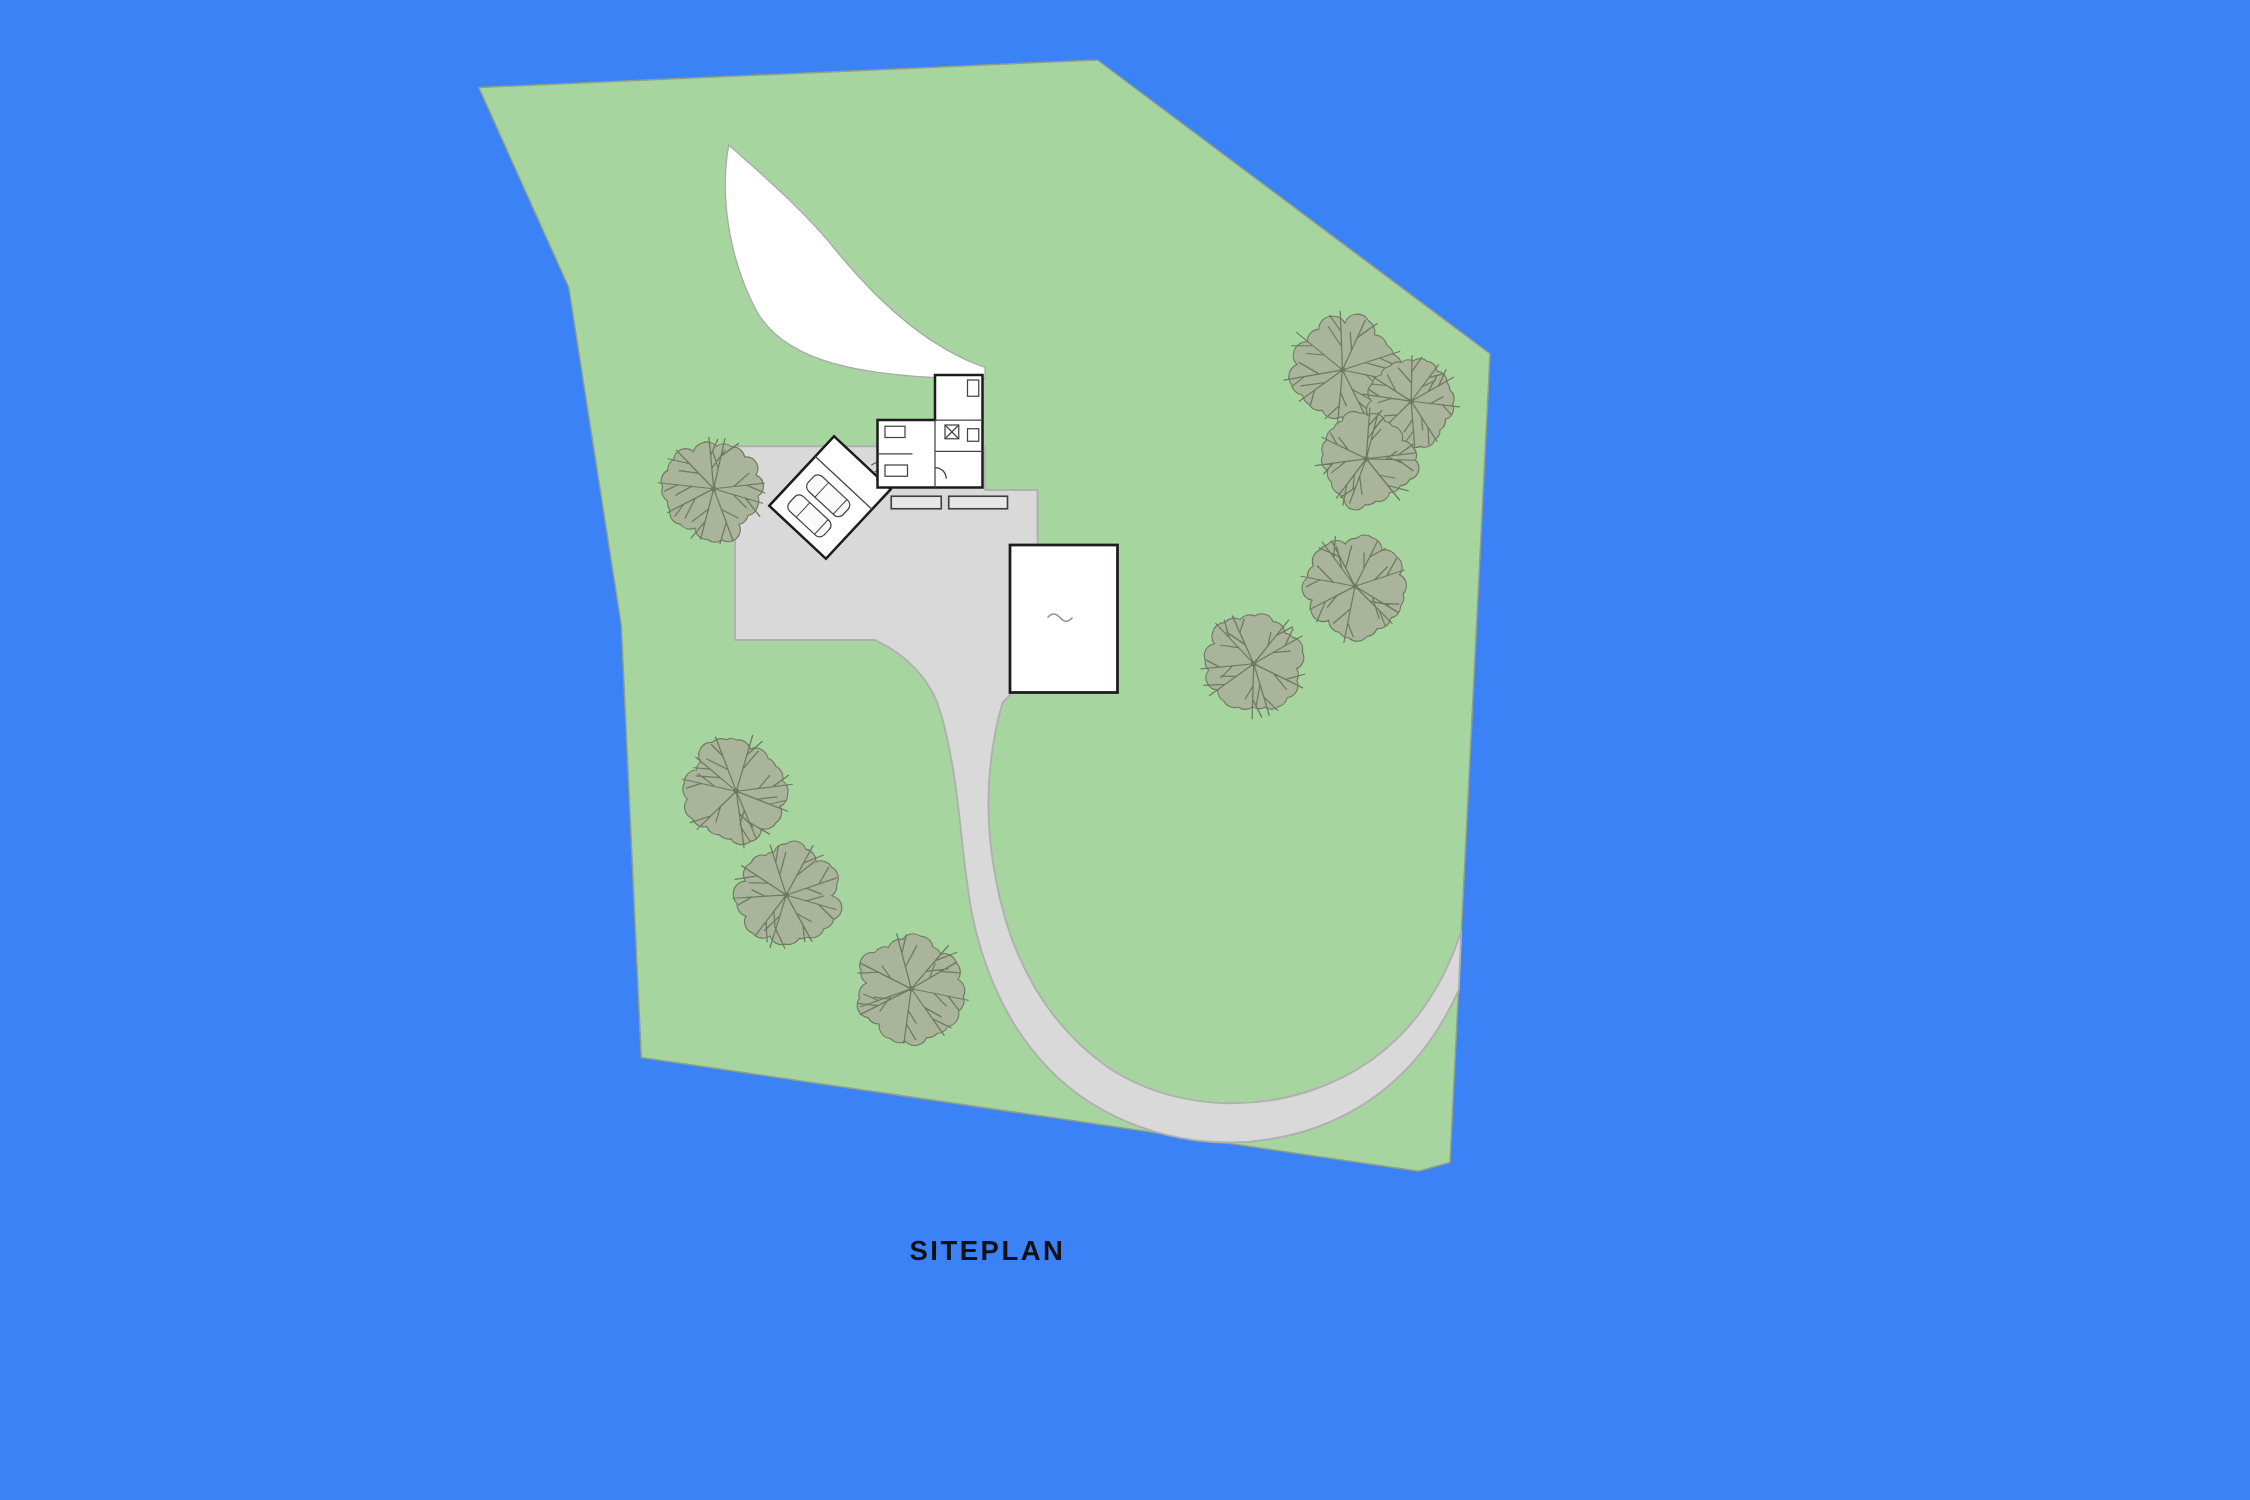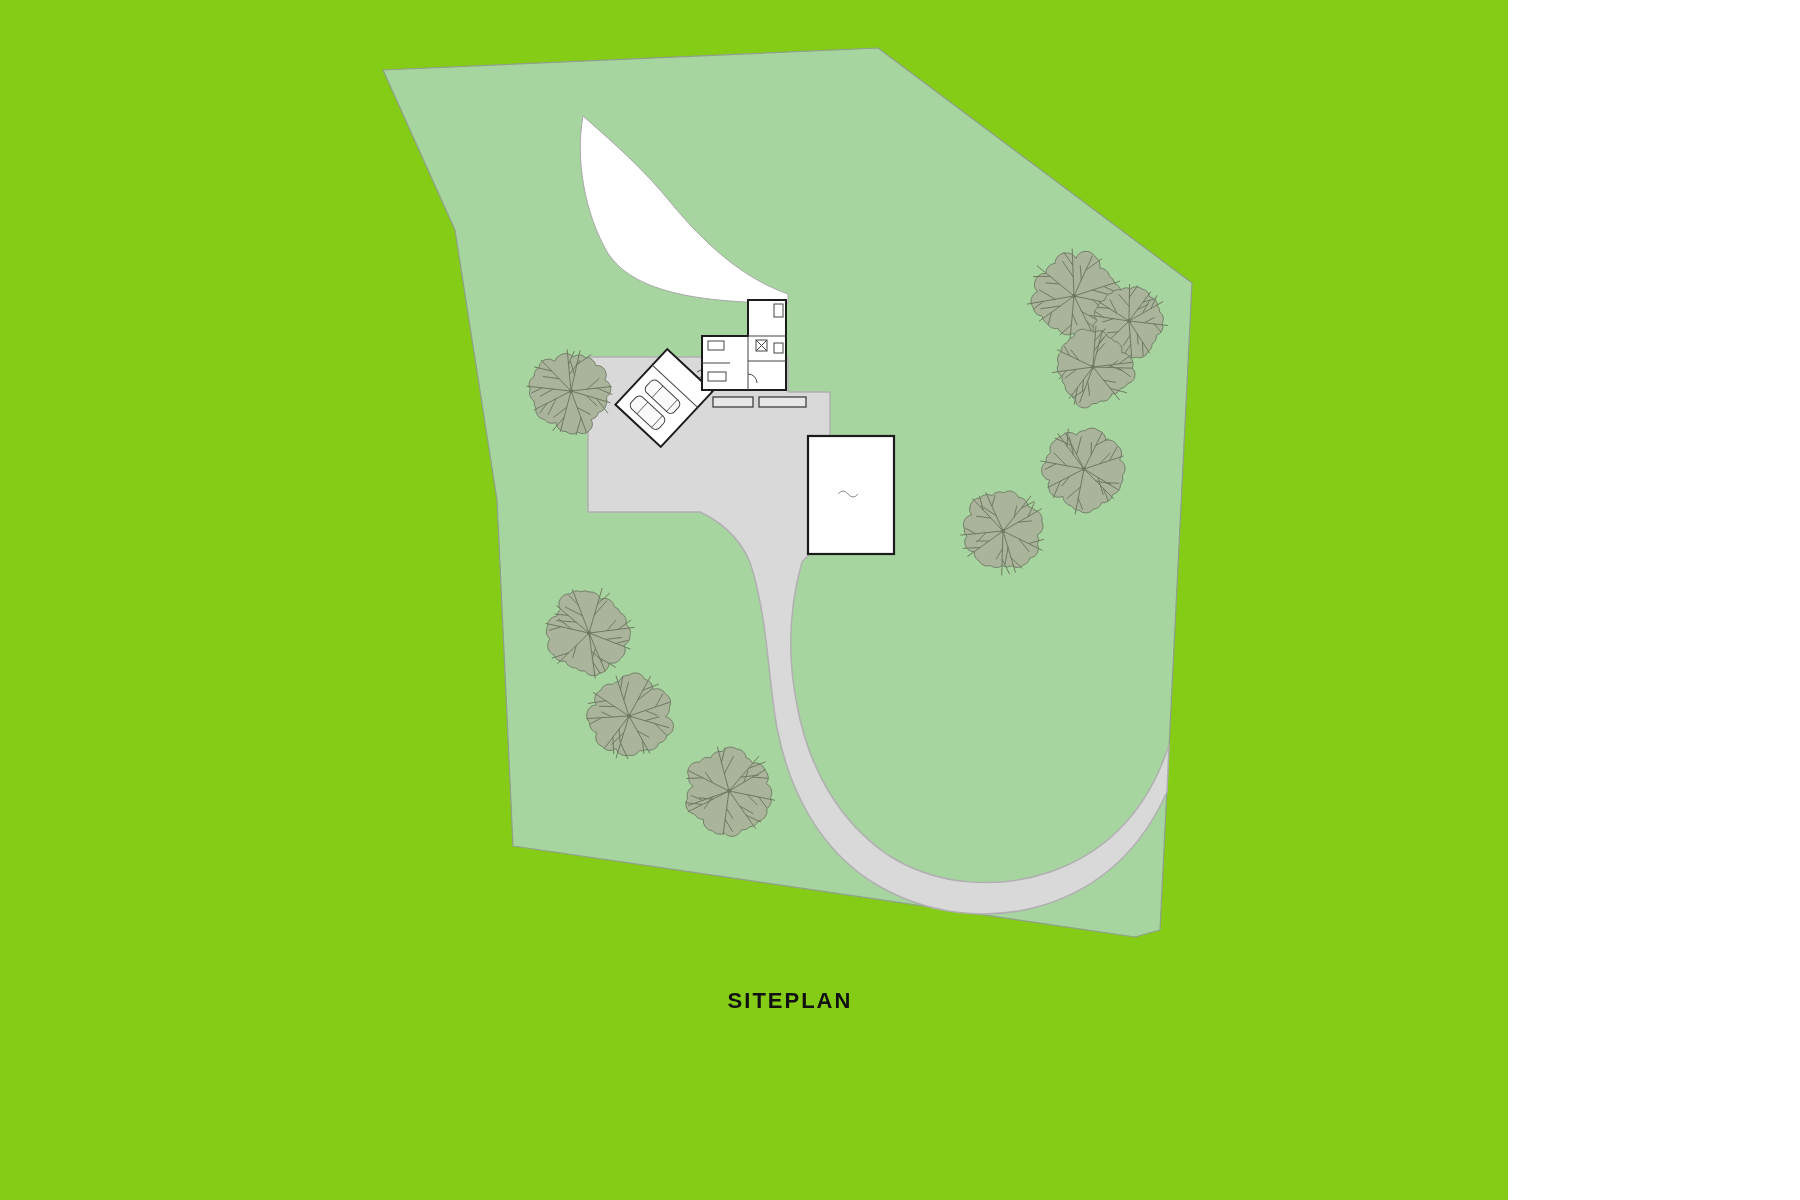--- a/index.html
+++ b/index.html
@@ -1,17 +1,17 @@
 <!DOCTYPE html>
 <html><head>
 <meta charset="utf-8">
 <title>Siteplan</title>
 <style>
   html,body{margin:0;padding:0;background:#ffffff;width:1800px;height:1200px;overflow:hidden;}
-  .stage{width:1508px;height:1200px;position:relative;background:#84cc16;text-align:center;}
+  .stage{width:1800px;height:1200px;position:relative;background:#3b82f6;text-align:center;}
   svg{display:block;}
   .siteplan-title{
     font-family:"Liberation Sans", sans-serif;
     font-weight:bold;
     font-size:22px;
     letter-spacing:2px;
     fill:#111111;
   }
   .steps-line{stroke:#555;stroke-width:1;fill:none;}
   .interior-line{stroke:#444;stroke-width:1;fill:none;}

